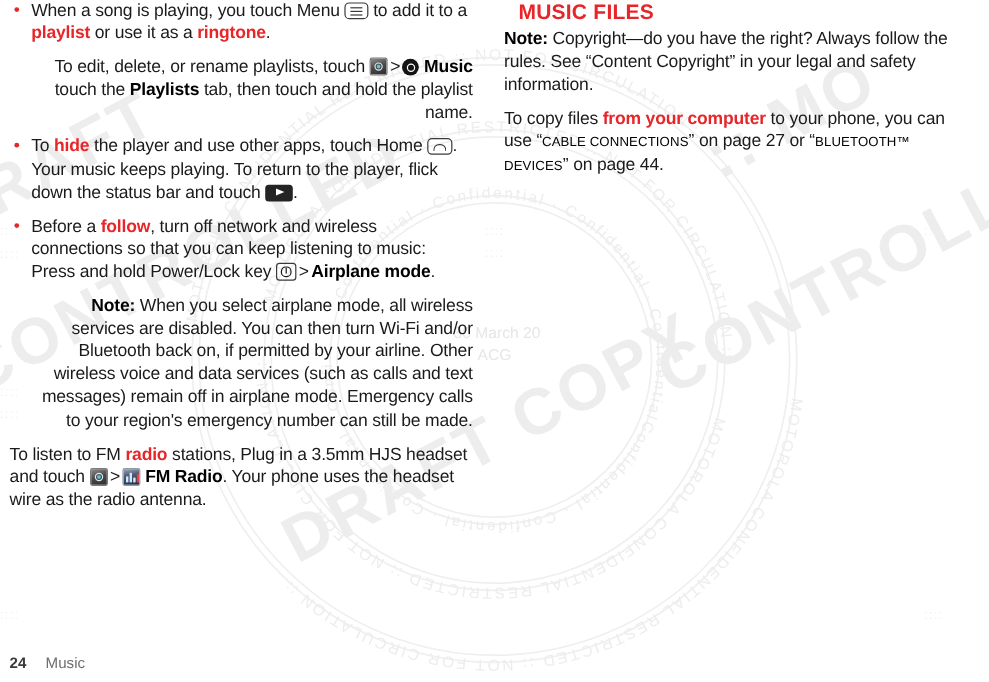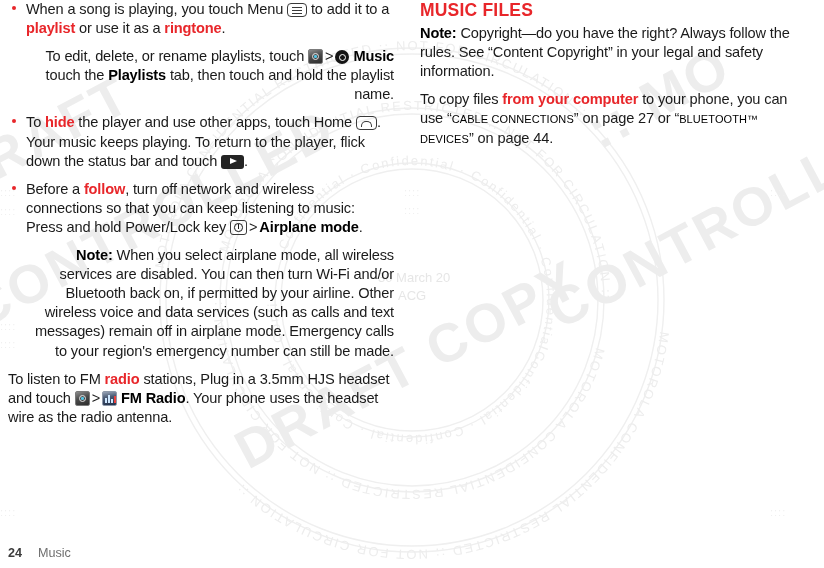--- a/index.html
+++ b/index.html
@@ -72,21 +72,21 @@
   
   .xref {
     font-weight: normal;
     font-size: 11px;
     letter-spacing: 0.1px;
     text-transform: uppercase;
     color: #000;
   }
 
   h2.sec {
-    margin: 0 0 3px 0;
+    margin: 0 0 3px 12px;
     font-size: 17.5px;
     letter-spacing: 0.2px;
     color: #e8262a;
     font-weight: bold;
     text-transform: uppercase;
   }
 
   
   .ic {
     display: inline-block;

